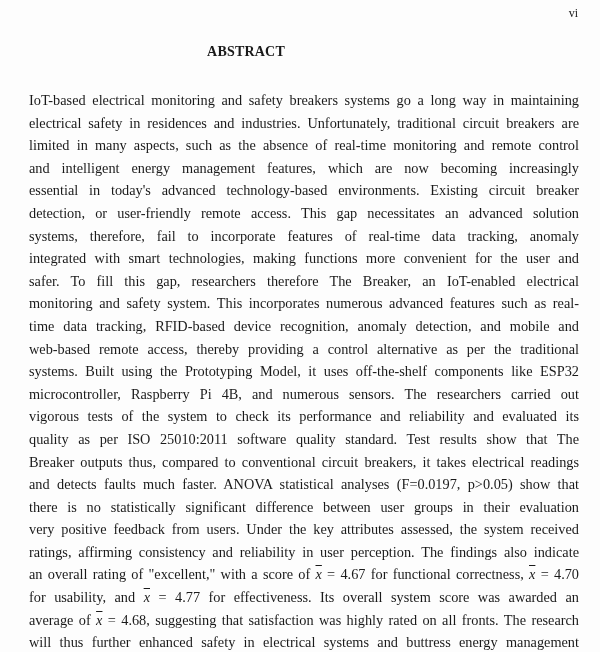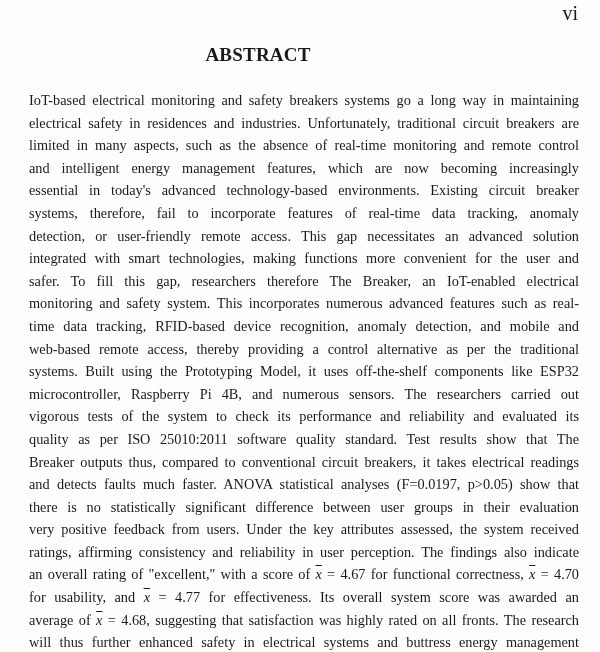--- a/index.html
+++ b/index.html
@@ -12,31 +12,31 @@
     height: 652px;
     position: relative;
     overflow: hidden;
     font-family: "Liberation Serif", "DejaVu Serif", serif;
     color: #1a1a1a;
   }
   .page-number {
     position: absolute;
     top: 5px;
     right: 22px;
-    font-size: 20px;
+    font-size: 12px;
     line-height: 16px;
   }
   .title {
     position: absolute;
     top: 44px;
-    left: 12px;
+    left: 0;
     width: 492px;
     text-align: center;
     font-weight: bold;
-    font-size: 19px;
+    font-size: 14px;
     letter-spacing: 0.2px;
   }
   .abstract-body {
     position: absolute;
     top: 89px;
     left: 29px;
     width: 550px;
     font-size: 14.3px;
     line-height: 22.6px;
     text-align: justify;
@@ -60,22 +60,22 @@
 <div class="page-number">vi</div>
 
 <div class="title">ABSTRACT</div>
 
 <div class="abstract-body">
   <span class="line">IoT-based electrical monitoring and safety breakers systems go a long way in maintaining</span>
   <span class="line">electrical safety in residences and industries. Unfortunately, traditional circuit breakers are</span>
   <span class="line">limited in many aspects, such as the absence of real-time monitoring and remote control</span>
   <span class="line">and intelligent energy management features, which are now becoming increasingly</span>
   <span class="line">essential in today's advanced technology-based environments. Existing circuit breaker</span>
+  <span class="line">detection, or user-friendly remote access. This gap necessitates an advanced solution</span>
   <span class="line">systems, therefore, fail to incorporate features of real-time data tracking, anomaly</span>
-  <span class="line">detection, or user-friendly remote access. This gap necessitates an advanced solution</span>
   <span class="line">integrated with smart technologies, making functions more convenient for the user and</span>
   <span class="line">safer. To fill this gap, researchers therefore The Breaker, an IoT-enabled electrical</span>
   <span class="line">monitoring and safety system. This incorporates numerous advanced features such as real-</span>
   <span class="line">time data tracking, RFID-based device recognition, anomaly detection, and mobile and</span>
   <span class="line">web-based remote access, thereby providing a control alternative as per the traditional</span>
   <span class="line">systems. Built using the Prototyping Model, it uses off-the-shelf components like ESP32</span>
   <span class="line">microcontroller, Raspberry Pi 4B, and numerous sensors. The researchers carried out</span>
   <span class="line">vigorous tests of the system to check its performance and reliability and evaluated its</span>
   <span class="line">quality as per ISO 25010:2011 software quality standard. Test results show that The</span>
   <span class="line">Breaker outputs thus, compared to conventional circuit breakers, it takes electrical readings</span>

